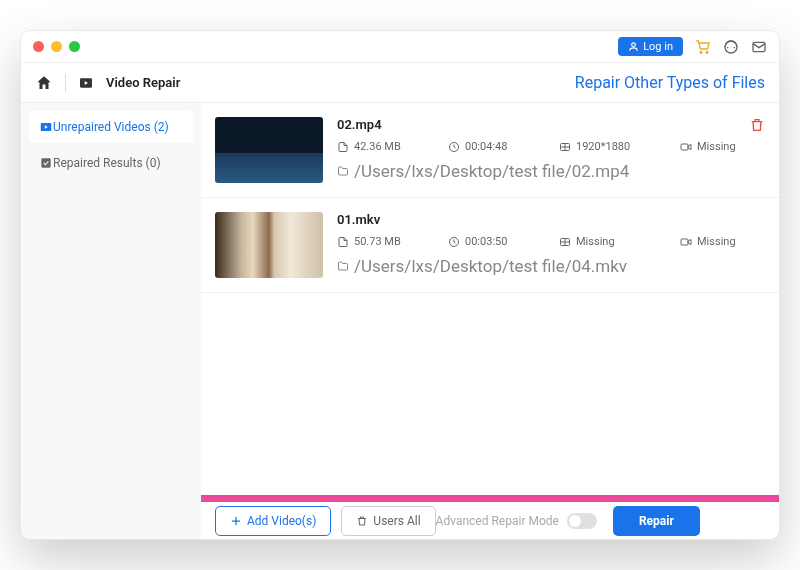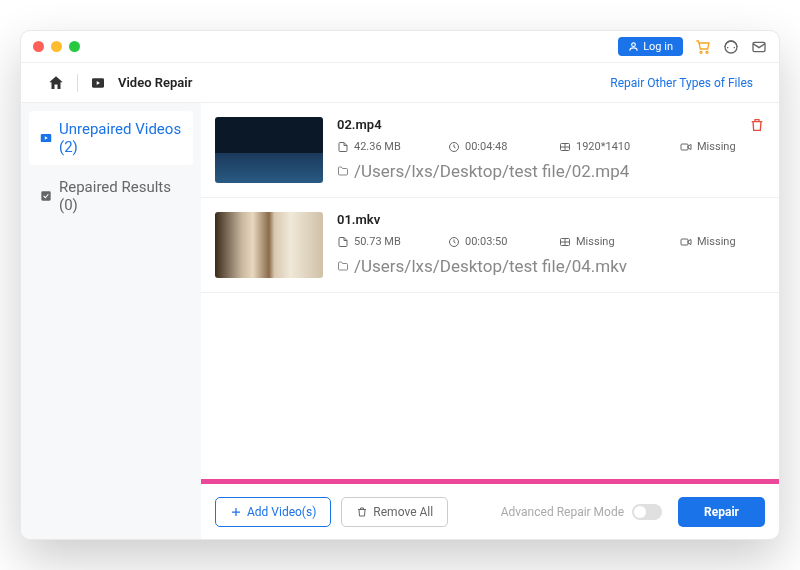--- a/index.html
+++ b/index.html
@@ -8,46 +8,46 @@
 .titlebar{height:32px;display:flex;align-items:center;justify-content:space-between;padding:0 12px;border-bottom:1px solid #eee}
 .traffic{display:flex;gap:7px}
 .dot{width:11px;height:11px;border-radius:50%}
 .dot.r{background:#ff5f57}
 .dot.y{background:#febc2e}
 .dot.g{background:#28c840}
 .tb-right{display:flex;align-items:center;gap:12px}
 .btn-login{background:#1a73e8;color:#fff;border:none;border-radius:4px;padding:3px 10px;font-size:11px;display:flex;align-items:center;gap:4px;cursor:pointer}
 .tb-icon{width:16px;height:16px;display:flex;align-items:center;justify-content:center;color:#666;cursor:pointer}
 .tb-icon.cart{color:#f5a623}
-.header2{height:40px;display:flex;align-items:center;justify-content:space-between;padding:0 26px;border-bottom:1px solid #eee}
+.header2{height:40px;display:flex;align-items:center;justify-content:space-between;padding:0 14px;border-bottom:1px solid #eee}
 .hdr-left{display:flex;align-items:center;gap:12px}
 .hdr-left .home{width:18px;height:18px;color:#333}
 .hdr-left .divider{width:1px;height:18px;background:#ddd}
 .hdr-left .vr-icon{width:16px;height:16px;color:#333}
 .hdr-title{font-size:13px;font-weight:600;color:#222}
-.hdr-link{font-size:12px;color:#1a73e8;cursor:pointer}
+.hdr-link{font-size:16px;color:#1a73e8;cursor:pointer}
 .body{flex:1;display:flex;min-height:0}
 .sidebar{width:180px;background:#f7f8fa;padding:8px;display:flex;flex-direction:column;gap:4px}
-.side-item{display:flex;align-items:center;gap:6px;padding:9px 10px;border-radius:4px;font-size:15px;color:#666;cursor:pointer}
+.side-item{display:flex;align-items:center;gap:0;padding:9px 10px;border-radius:4px;font-size:12px;color:#666;cursor:pointer}
 .side-item.active{background:#fff;color:#1a73e8}
 .side-item .ic{width:14px;height:14px}
 .main{flex:1;display:flex;flex-direction:column}
 .list{flex:1;overflow:auto}
 .card{display:flex;gap:14px;padding:14px;border-bottom:1px solid #f0f0f0;position:relative}
 .thumb{width:108px;height:66px;border-radius:3px;flex-shrink:0}
 .thumb.t1{background:linear-gradient(#0a1828 0%,#0a1828 55%,#1b3a5c 55%,#2a5a82 100%)}
 .thumb.t2{background:linear-gradient(90deg,#3a2a1a 0%,#c9b8a0 25%,#e8d8c0 35%,#8a6a4a 50%,#d8c8b0 55%,#f0e8d8 70%,#d0c0a8 100%)}
 .meta{flex:1;display:flex;flex-direction:column;gap:8px}
 .fname{font-size:13px;font-weight:600;color:#222}
 .row{display:flex;gap:26px;font-size:11px;color:#666;align-items:center}
 .cell{display:flex;align-items:center;gap:5px;min-width:85px}
 .cell.w2{min-width:95px}
 .path{display:flex;align-items:center;gap:5px;font-size:17px;color:#888}
 .del{position:absolute;top:14px;right:14px;width:16px;height:16px;color:#e74c3c;cursor:pointer}
-.footer{height:60px;border-top:5px solid #ec4899;display:flex;align-items:center;justify-content:space-between;padding:0 14px}
+.footer{height:44px;border-top:7px solid #ec4899;display:flex;align-items:center;padding:0 14px}
 .f-left{display:flex;gap:10px}
 .btn-outline{background:#fff;border:1px solid #1a73e8;color:#1a73e8;border-radius:5px;padding:7px 14px;font-size:12px;display:flex;align-items:center;gap:5px;cursor:pointer}
 .btn-outline.gray{border-color:#ccc;color:#666}
 .f-right{display:flex;align-items:center;gap:16px}
 .adv{font-size:12px;color:#aaa;display:flex;align-items:center;gap:8px}
 .toggle{width:30px;height:16px;background:#e0e0e0;border-radius:8px;position:relative;cursor:pointer}
 .toggle::after{content:"";position:absolute;left:2px;top:2px;width:12px;height:12px;background:#fff;border-radius:50%}
 .btn-primary{background:#1a73e8;color:#fff;border:none;border-radius:5px;padding:8px 26px;font-size:12px;font-weight:700;cursor:pointer}
 svg{display:block}
 </style>
@@ -154,21 +154,21 @@
                     <circle cx="12" cy="12" r="9"></circle>
                     <path d="M12 7v5l3 2"></path>
                   </svg>
                 <span>00:04:48</span>
               </div>
               <div class="cell w2">
                 <svg width="12" height="12" viewBox="0 0 24 24" fill="none" stroke="currentColor" stroke-width="2">
                     <rect x="3" y="5" width="18" height="14" rx="2"></rect>
                     <path d="M12 5v14M3 12h18"></path>
                   </svg>
-                <span>1920*1410</span>
+                <span>1920*1880</span>
               </div>
               <div class="cell">
                 <svg width="12" height="12" viewBox="0 0 24 24" fill="none" stroke="currentColor" stroke-width="2">
                     <rect x="2" y="6" width="14" height="12" rx="2"></rect>
                     <path d="M16 10l6-3v10l-6-3z"></path>
                   </svg>
                 <span>Missing</span>
               </div>
             </div>
             <div class="path">
@@ -235,21 +235,21 @@
           <button class="btn-outline">
             <svg width="12" height="12" viewBox="0 0 24 24" fill="none" stroke="currentColor" stroke-width="2.5">
                 <path d="M12 4v16M4 12h16"></path>
               </svg>
             <span>Add Video(s)</span>
           </button>
           <button class="btn-outline gray">
             <svg width="12" height="12" viewBox="0 0 24 24" fill="none" stroke="currentColor" stroke-width="2">
                 <path d="M4 7h16M9 7V4h6v3M6 7l1 13h10l1-13"></path>
               </svg>
-            <span>Remove All</span>
+            <span>Users All</span>
           </button>
         </div>
         <div class="f-right">
           <div class="adv">
             <span>Advanced Repair Mode</span>
             <span class="toggle"></span>
           </div>
           <button class="btn-primary">Repair</button>
         </div>
       </div>

